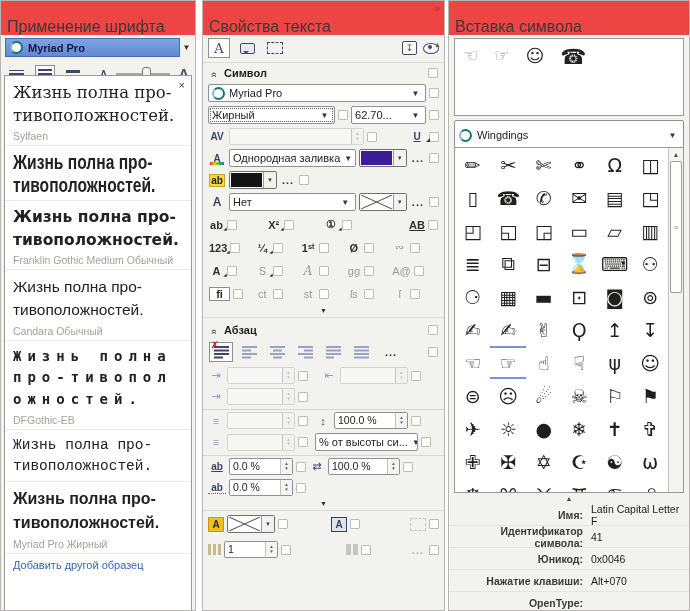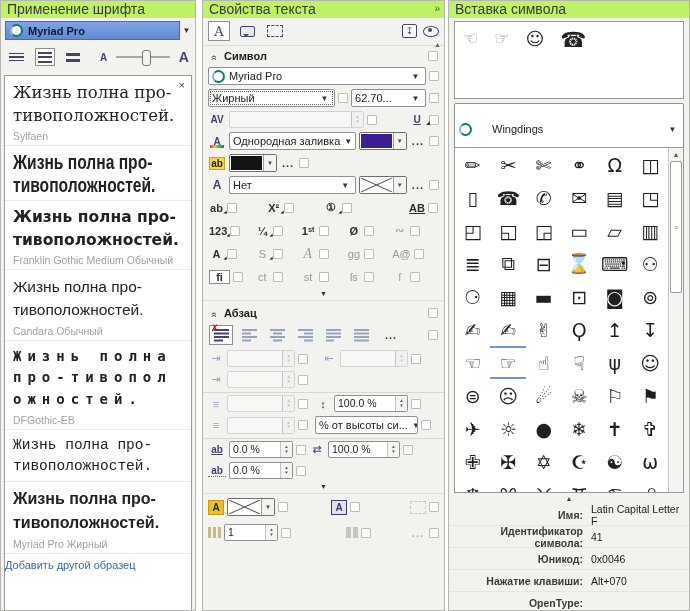--- a/index.html
+++ b/index.html
@@ -1,21 +1,21 @@
 <!DOCTYPE html>
 <html><head>
 <meta charset="utf-8">
 <style>
   html,body{margin:0;padding:0;width:690px;height:611px;background:#fff;
     font-family:"Liberation Sans",sans-serif;font-size:11px;color:#222;overflow:hidden}
   .panel{position:absolute;top:0;bottom:0;background:#f2f2ef;border:1px solid #b7b6b2;box-sizing:border-box}
   #leftPanel{left:0;width:196px}
   #midPanel{left:202px;width:243px}
   #rightPanel{left:448px;width:242px}
-  .ptitle{height:17px;line-height:17px;padding:0 6px 0;color:#3a3a38;font-size:14px;position:relative;background:#bef264}
+  .ptitle{height:17px;line-height:17px;padding:17px 6px 0;color:#3a3a38;font-size:16px;position:relative;background:#ef4444}
   .chev-right{position:absolute;right:4px;top:2px;color:#555;font-size:10px;cursor:default}
   .chev-right::before{content:"»"}
 
   
   .fcombo-row{display:flex;align-items:center;margin:3px 2px 2px 4px}
   .fcombo{flex:1;height:17px;border:1px solid #466cb4;background:linear-gradient(#7fa3e6,#6289d2);
     display:flex;align-items:center;gap:5px;padding:0 4px;color:#101a33;font-weight:bold}
   .oicon{width:9px;height:9px;border-radius:50%;border:2px solid #0e7a6d;border-left-color:#8fb0e0;flex:none;background:#fff}
   .drop-arrow{width:13px;text-align:center;color:#333;font-size:8px}
   .drop-arrow::before{content:"▼"}
@@ -38,21 +38,21 @@
   .sample-caption{color:#a3a19b;font-size:10.5px;margin-top:3px}
   .sample:nth-child(1) .sample-text{font-family:"DejaVu Serif",serif;font-size:16.5px;line-height:1.4}
   .sample:nth-child(2) .sample-text{font-family:"Liberation Sans",sans-serif;font-weight:bold;font-size:20px;line-height:1.15;
       transform:scaleX(.78);transform-origin:0 0;width:128%}
   .sample:nth-child(3) .sample-text{font-family:"DejaVu Sans",sans-serif;font-weight:600;font-size:15.5px;line-height:1.45}
   .sample:nth-child(4) .sample-text{font-family:"Liberation Sans",sans-serif;font-size:15.5px;line-height:1.5}
   .sample:nth-child(5) .sample-text{font-family:"DejaVu Sans Mono",monospace;font-weight:bold;font-size:14px;letter-spacing:6px;
       line-height:1.55;word-break:break-all}
   .sample:nth-child(6) .sample-text{font-family:"Liberation Mono",monospace;font-size:14.5px;line-height:1.5}
   .sample:nth-child(7) .sample-text{font-family:"Liberation Sans",sans-serif;font-weight:bold;font-size:16px;line-height:1.5}
-  .add-link{color:#3565c0;padding:5px 0;cursor:pointer}
+  .add-link{color:#3565c0;padding:5px 8px;cursor:pointer}
 
   
   .mtoolbar{display:flex;align-items:center;gap:6px;padding:3px 5px 4px;border-bottom:1px solid #dddcd8;position:relative}
   .tbtn{width:20px;height:18px;display:flex;align-items:center;justify-content:center;border:1px solid transparent;color:#43466b}
   .tbtn.sel{border-color:#8f8f8b;background:#fdfdfc}
   .charA{font-family:"DejaVu Serif",serif;font-size:13px}
   .bubble{width:13px;height:9px;border:1px solid #43466b;border-radius:2px;position:relative;background:#e8eaf2}
   .bubble::after{content:"";position:absolute;left:2px;bottom:-4px;border:3px solid transparent;border-top-color:#43466b}
   .dframe{width:14px;height:10px;border:1px dashed #43466b}
   .mtool-right{margin-left:auto;display:flex;gap:6px;align-items:center}
@@ -126,21 +126,21 @@
   .bgab{background:#f5d842;border:1px solid #c8a818;padding:0 1px;color:#222}
   .undU{text-decoration:underline;position:relative}
   .undU::after{content:"";position:absolute;right:-4px;bottom:0;border:2.5px solid transparent;border-bottom-color:#333;border-right-color:#333}
 
   
   .previewbox{margin:3px 5px;height:64px;background:#fff;border:1px solid #9a9995;padding:6px 8px;display:flex;gap:16px;align-items:flex-start}
   .pglyph{font-family:"DejaVu Sans",sans-serif;color:#222}
   .pglyph:nth-child(1),.pglyph:nth-child(2){color:#8a8a86;font-size:17px}
   .pglyph:nth-child(3){font-size:18px}
   .pglyph:nth-child(4){font-size:21px;font-weight:bold}
-  .rcombo{margin:4px 5px 0;height:18px;border:1px solid #8f9094;border-radius:2px;background:#fff;display:flex;align-items:center;gap:20px;padding:16px 4px}
+  .rcombo{margin:4px 5px 0;height:18px;border:1px solid #8f9094;border-radius:2px;background:#fff;display:flex;align-items:center;gap:5px;padding:5px 4px}
   .ztoolbar{display:flex;align-items:center;gap:8px;padding:6px 8px 4px}
   .aa-dis{color:#c6c5c1;font-weight:bold;letter-spacing:0;font-size:10px}
   .glyphwrap{position:absolute;left:5px;right:5px;top:146px;height:344px;background:#fff;border:1px solid #9a9995;display:flex;overflow:hidden}
   .glyphgrid{flex:1;display:flex;flex-wrap:wrap;align-content:flex-start;overflow:hidden}
   .gcell{width:16.66%;height:33px;display:flex;align-items:center;justify-content:center;
       font-family:"DejaVu Sans",sans-serif;font-size:19px;color:#1f1f1d}
   .gcell.gsel{box-shadow:inset 0 2px #7295d8,inset 0 -2px #7295d8}
   .gscroll{width:14px;border-left:1px solid #c4c4c0;background:#f4f4f2;display:flex;flex-direction:column;align-items:center}
   .gscroll .up{font-size:7px;color:#555;padding:3px 0}
   .gscroll .up::before{content:"▲"}

